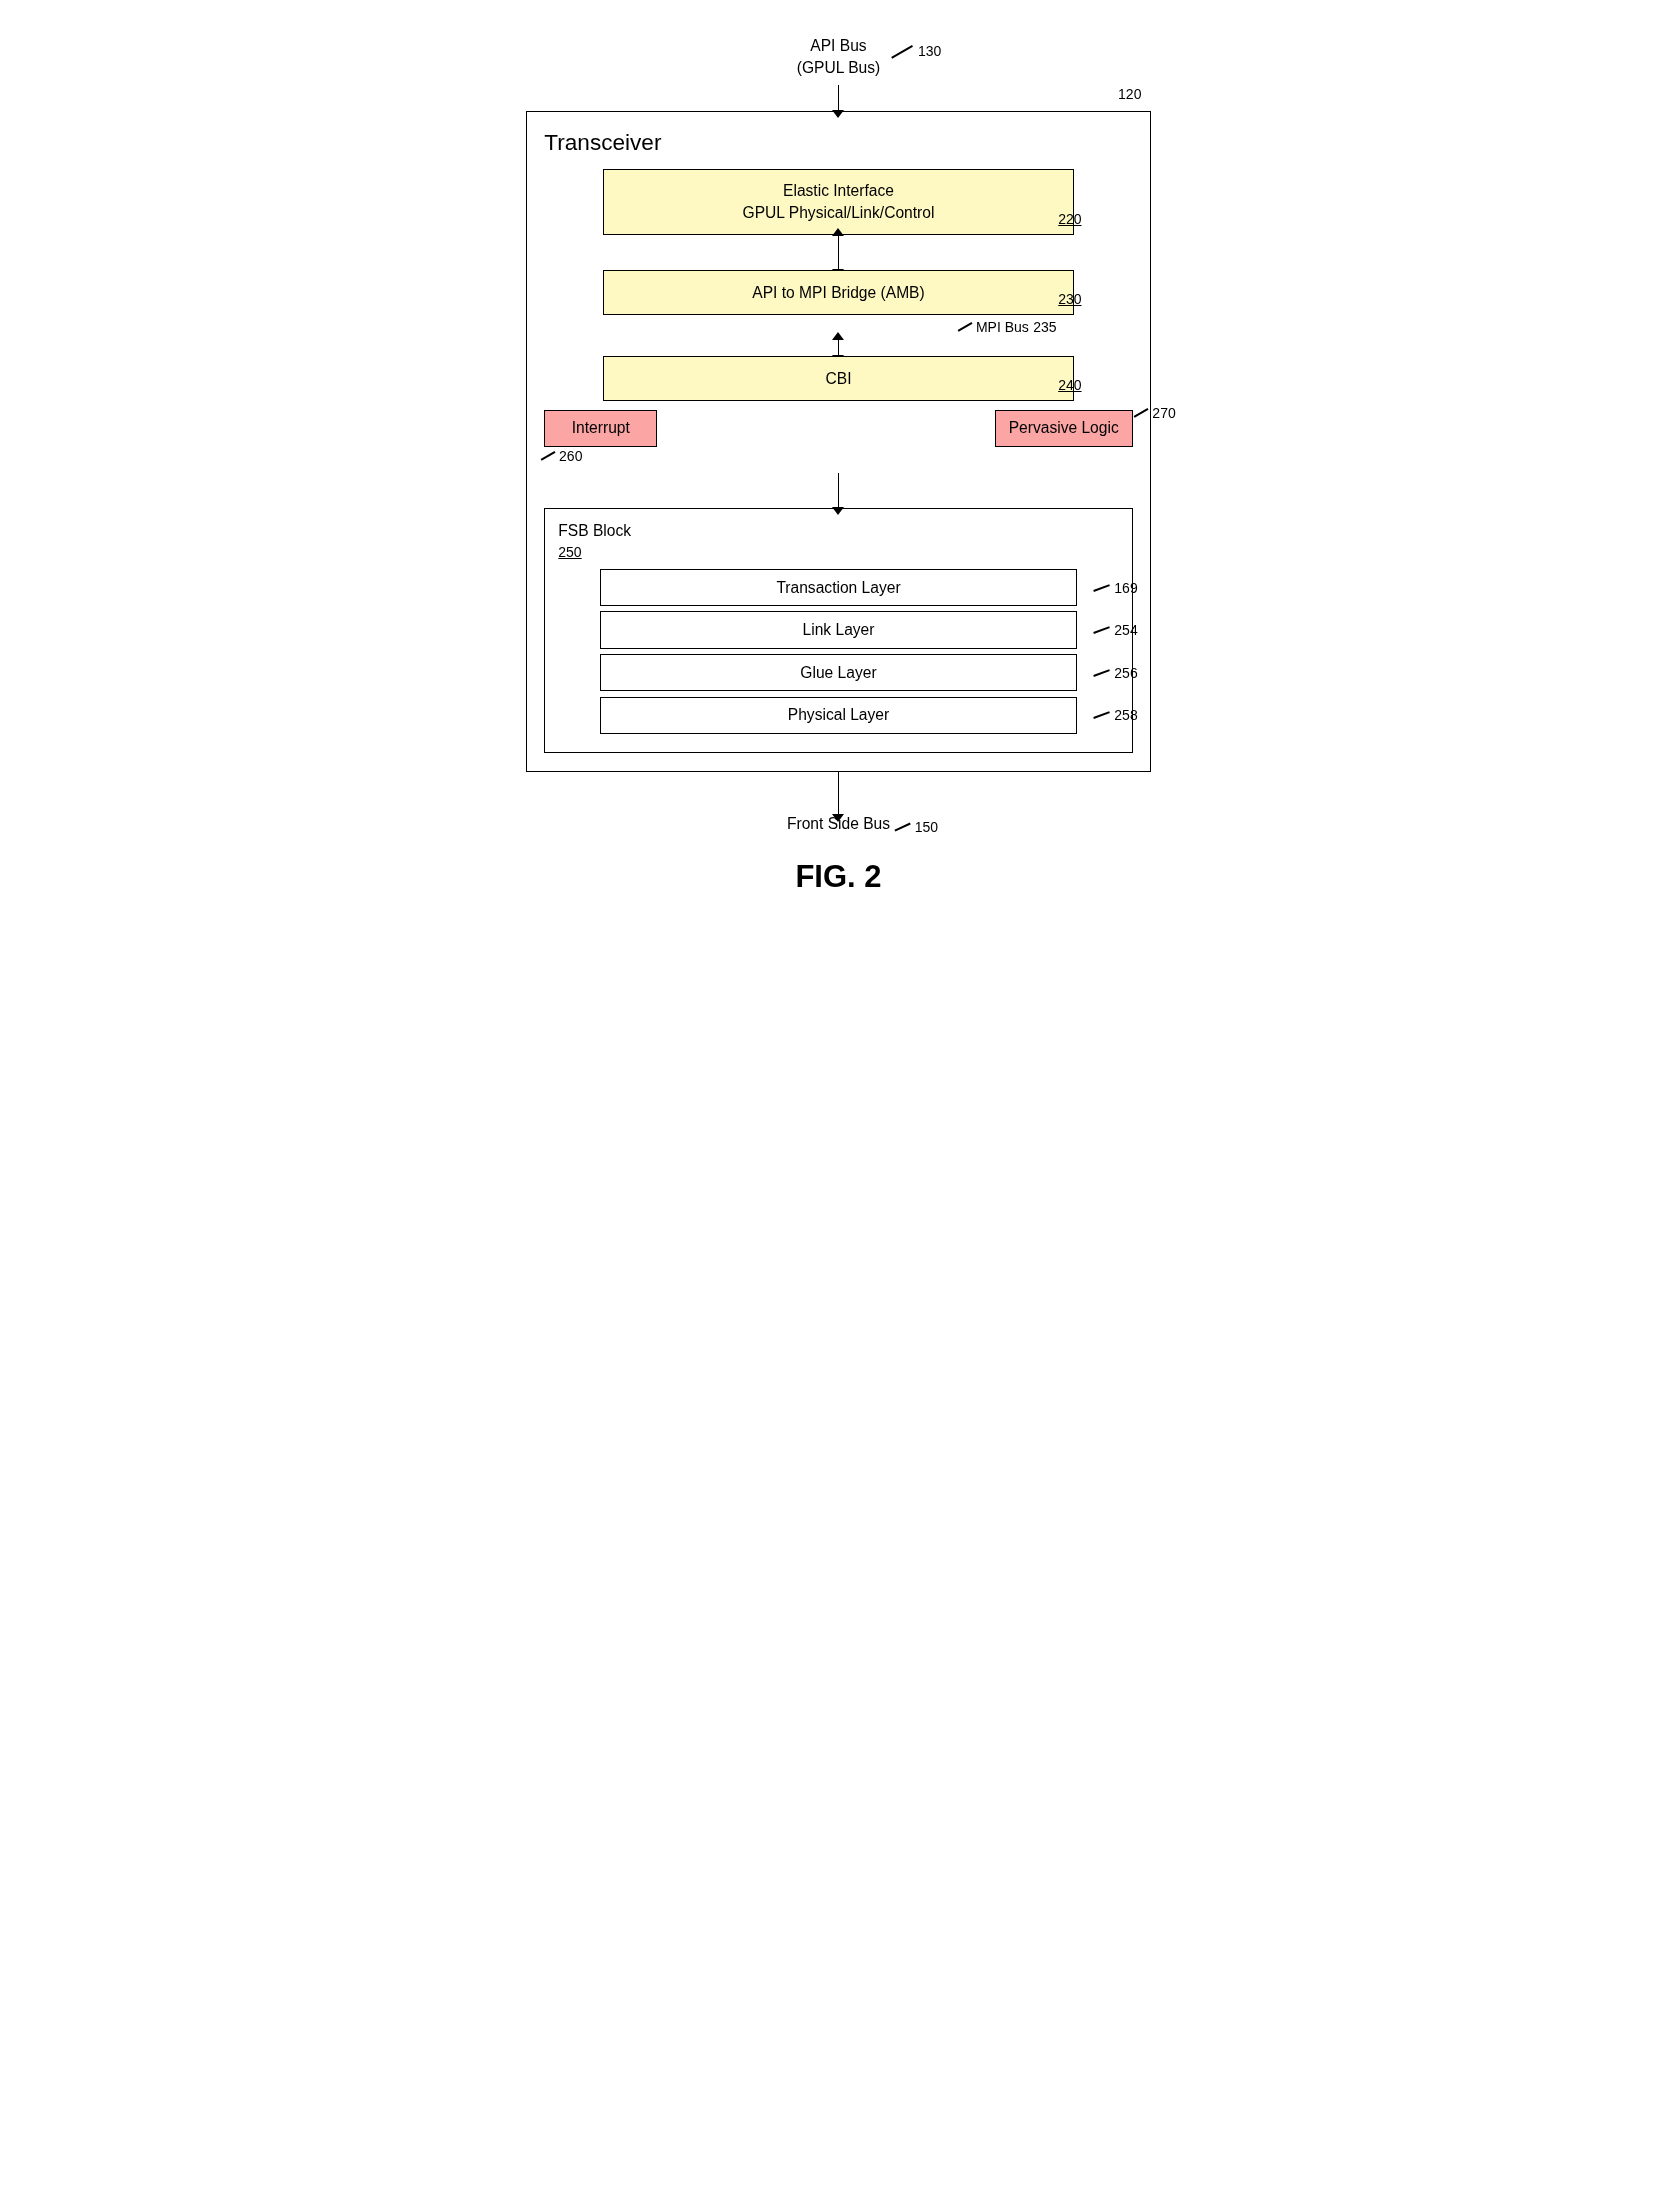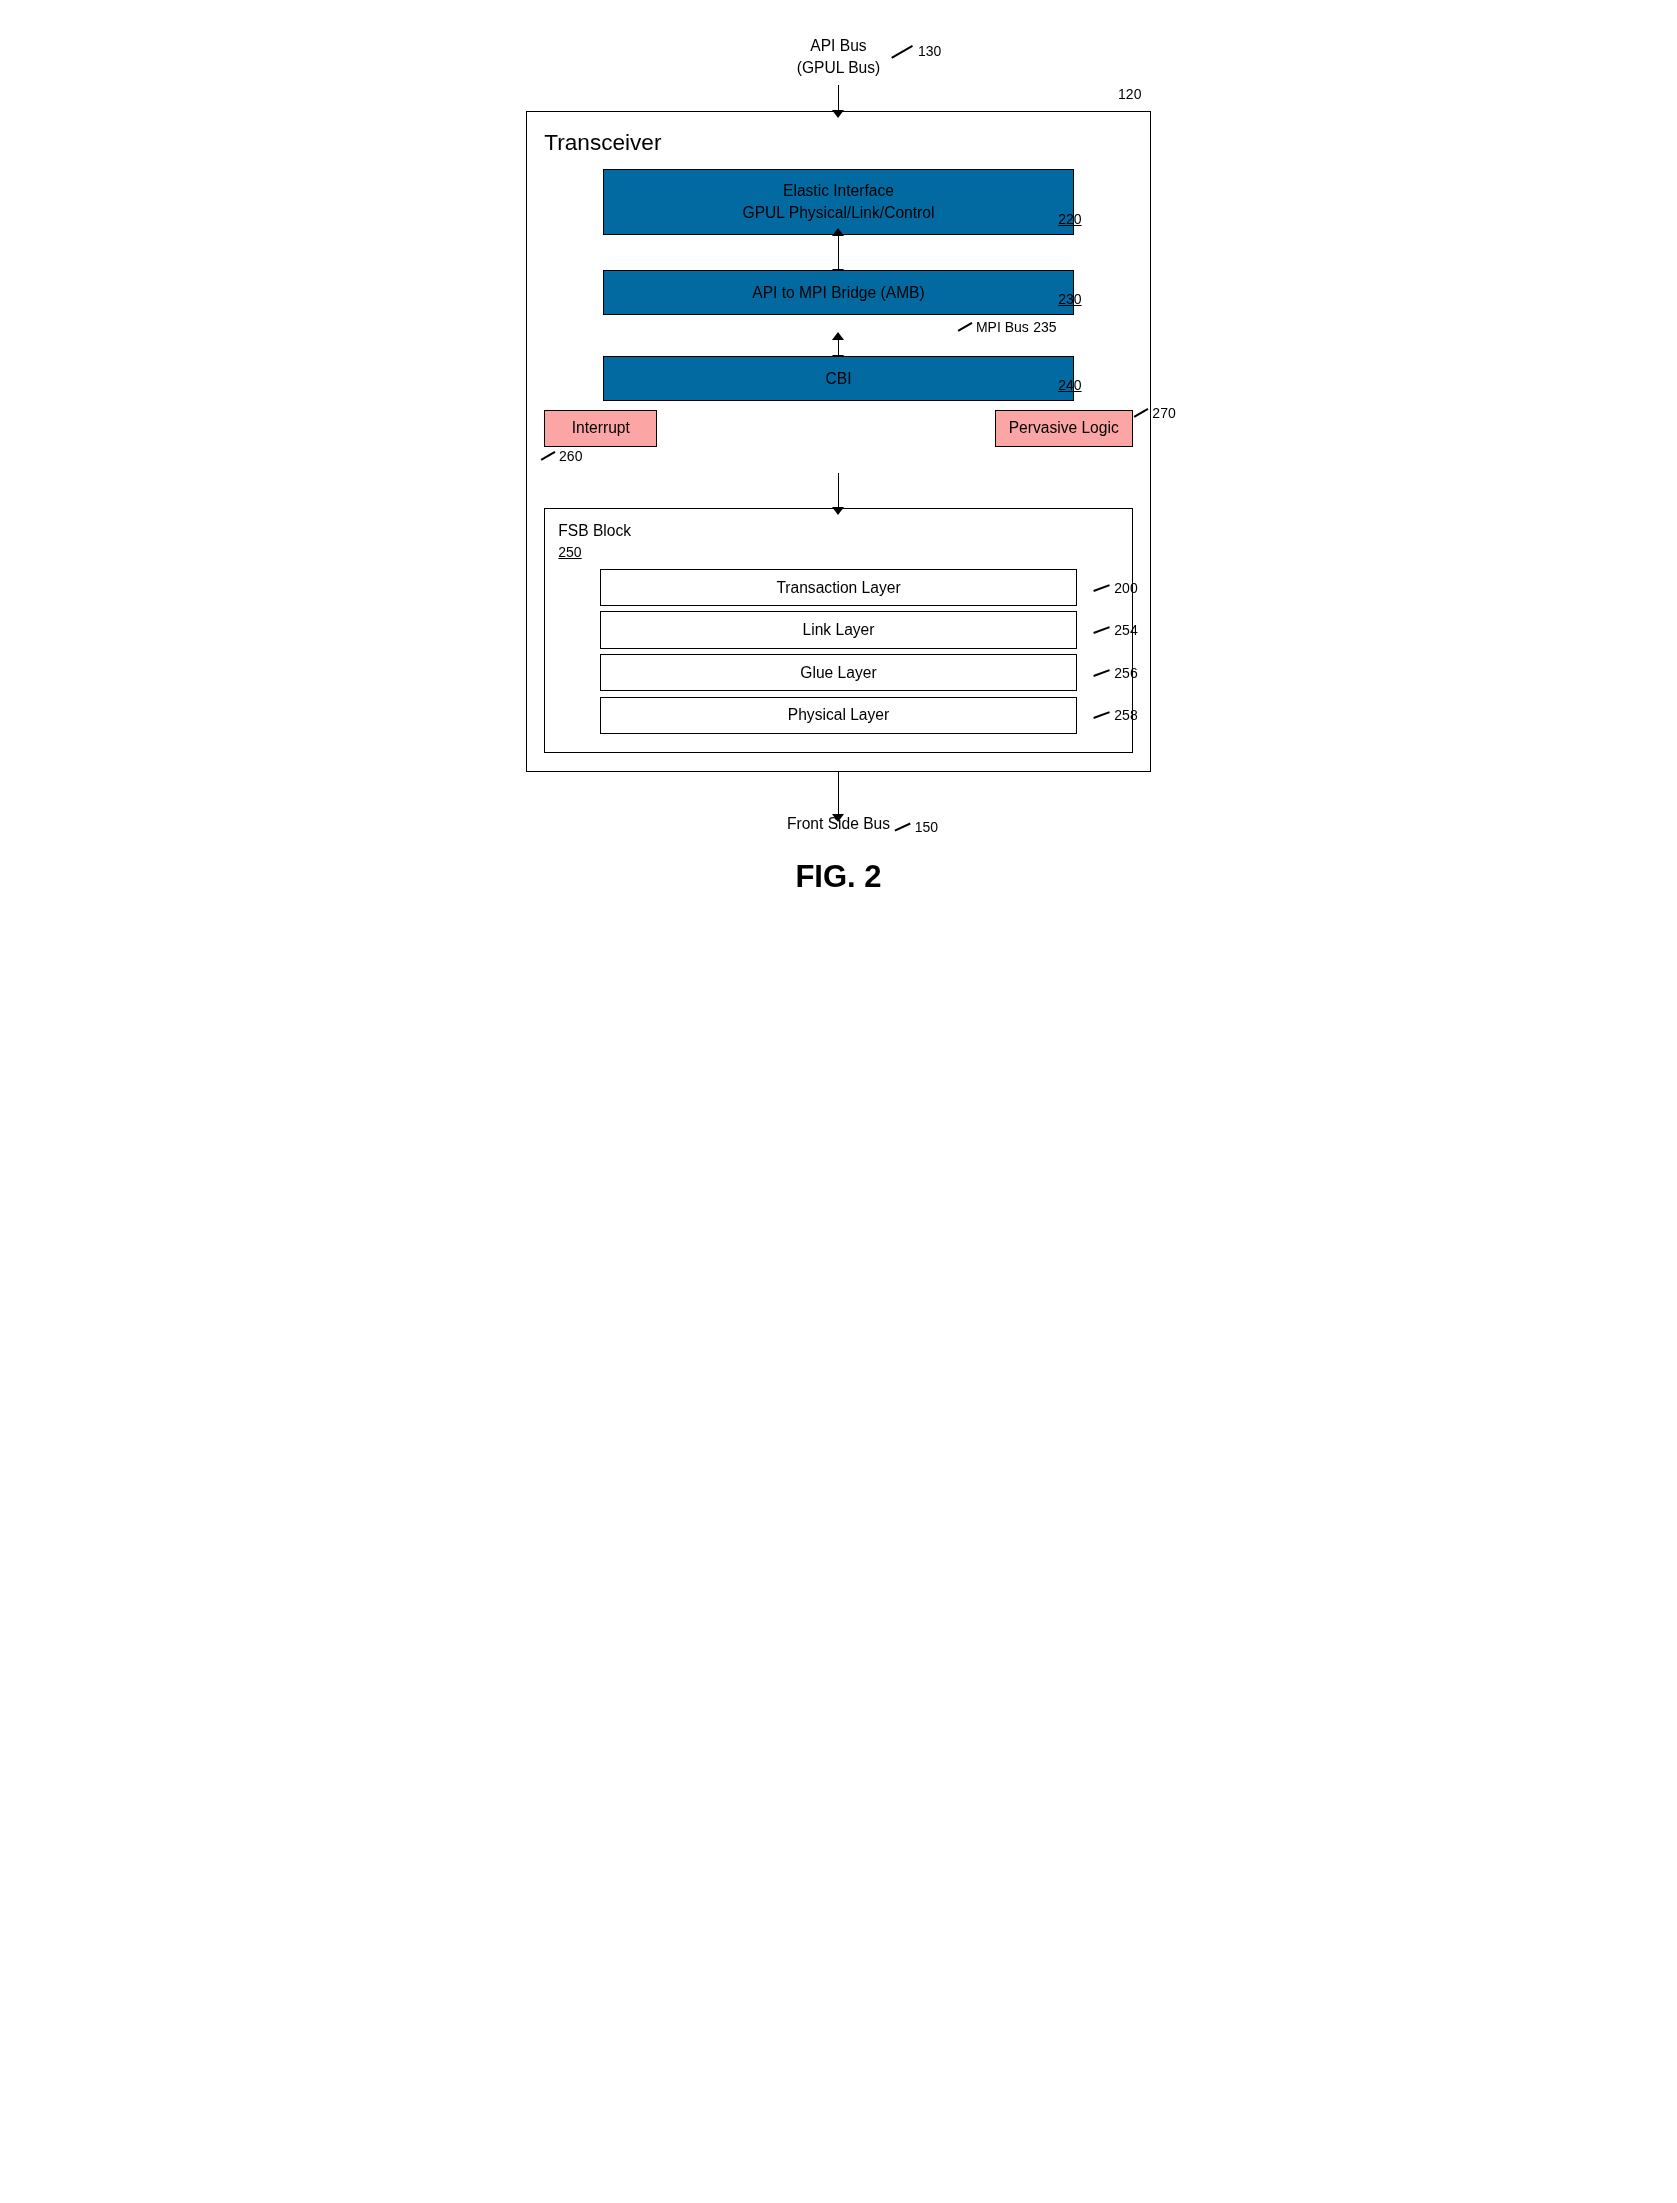--- a/index.html
+++ b/index.html
@@ -44,21 +44,21 @@
       font-weight: normal;
       margin-bottom: 13px;
     }
     
     .block {
       border: 1.7px solid #000;
       padding: 10.4px 17.4px;
       text-align: center;
       font-size: 15.6px;
       line-height: 1.4;
-      background: #0369a1;
+      background: #fef9c3;
       position: relative;
       margin: 0 auto;
     }
     .block-ref {
       position: absolute;
       right: -8.7px;
       bottom: 4.3px;
       font-size: 14px;
       text-decoration: underline;
     }
@@ -244,21 +244,21 @@
       <div class="fsb-ref ref-underline">250</div>
 
       <div style="position:relative; width:85%; margin:0 auto;">
 
         <div style="position:relative;">
           <div class="fsb-block">
             <span>Transaction Layer</span>
           </div>
           <div style="position:absolute; right:-61px; top:50%; transform:translateY(-50%); font-size:14px; display:flex; align-items:center; white-space:nowrap;">
             <span style="display:inline-block; width:17.4px; height:1.7px; background:#000; transform:rotate(-20deg); margin-right:3.5px;"></span>
-            <span>200</span>
+            <span>169</span>
           </div>
         </div>
 
         <div style="position:relative; margin-top:5.2px;">
           <div class="fsb-block">
             <span>Link Layer</span>
           </div>
           <div style="position:absolute; right:-61px; top:50%; transform:translateY(-50%); font-size:14px; display:flex; align-items:center; white-space:nowrap;">
             <span style="display:inline-block; width:17.4px; height:1.7px; background:#000; transform:rotate(-20deg); margin-right:3.5px;"></span>
             <span>254</span>

